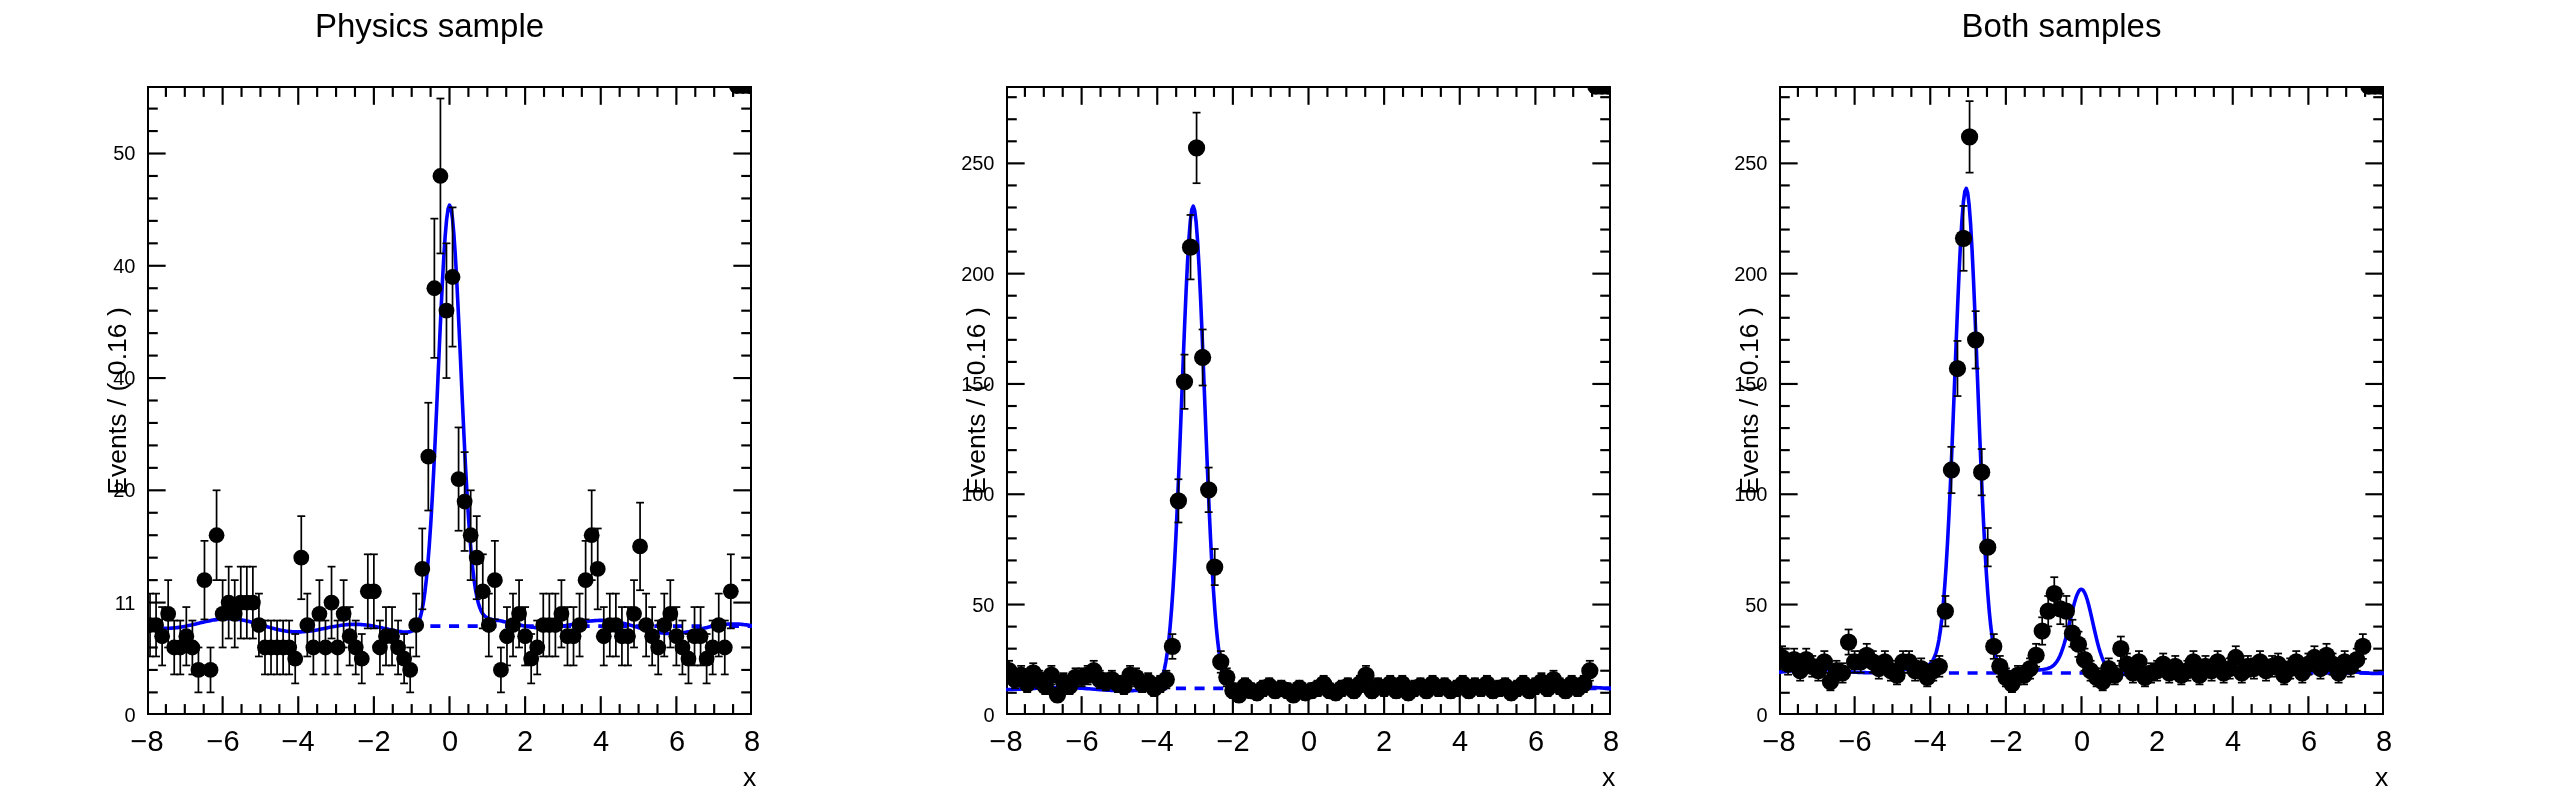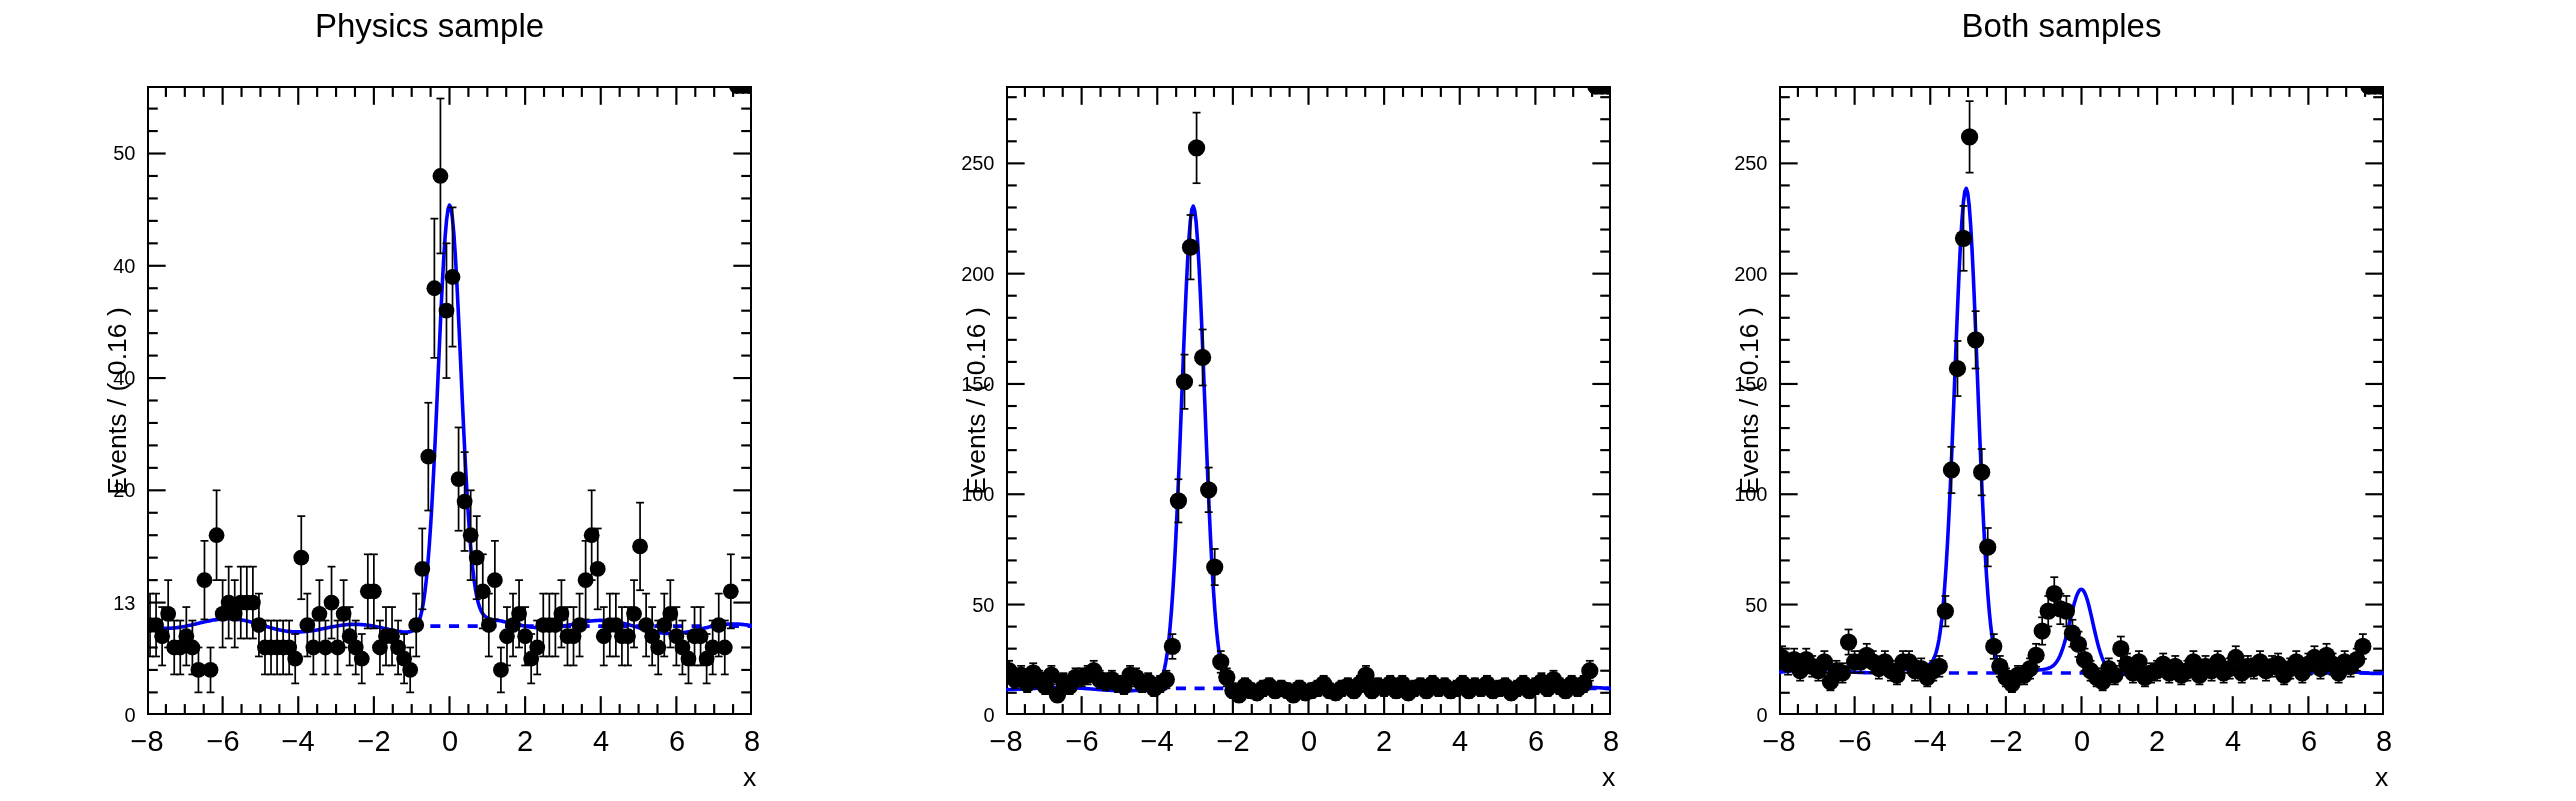--- a/index.html
+++ b/index.html
@@ -46,21 +46,21 @@
 <body>
 
 <div class="canvas">
   <div class="panel" id="panel0" style="left:0px;">
       <div class="panel-title">Physics sample</div>
       <div class="plotbox">
         <div class="frame"></div>
         <div class="ylabel">Events / ( 0.16 )</div>
         <div class="xlabel">x</div>
         <div class="ytick-label" style="top: 629px;">0</div>
-        <div class="ytick-label" style="top: 517px;">13</div>
+        <div class="ytick-label" style="top: 517px;">11</div>
         <div class="ytick-label" style="top: 404px;">20</div>
         <div class="ytick-label" style="top: 292px;">40</div>
         <div class="ytick-label" style="top: 180px;">40</div>
         <div class="ytick-label" style="top: 67px;">50</div>
         <div class="xtick-label" style="left: 0px;">−8</div>
         <div class="xtick-label" style="left: 76px;">−6</div>
         <div class="xtick-label" style="left: 151px;">−4</div>
         <div class="xtick-label" style="left: 227px;">−2</div>
         <div class="xtick-label" style="left: 303px;">0</div>
         <div class="xtick-label" style="left: 378px;">2</div>

